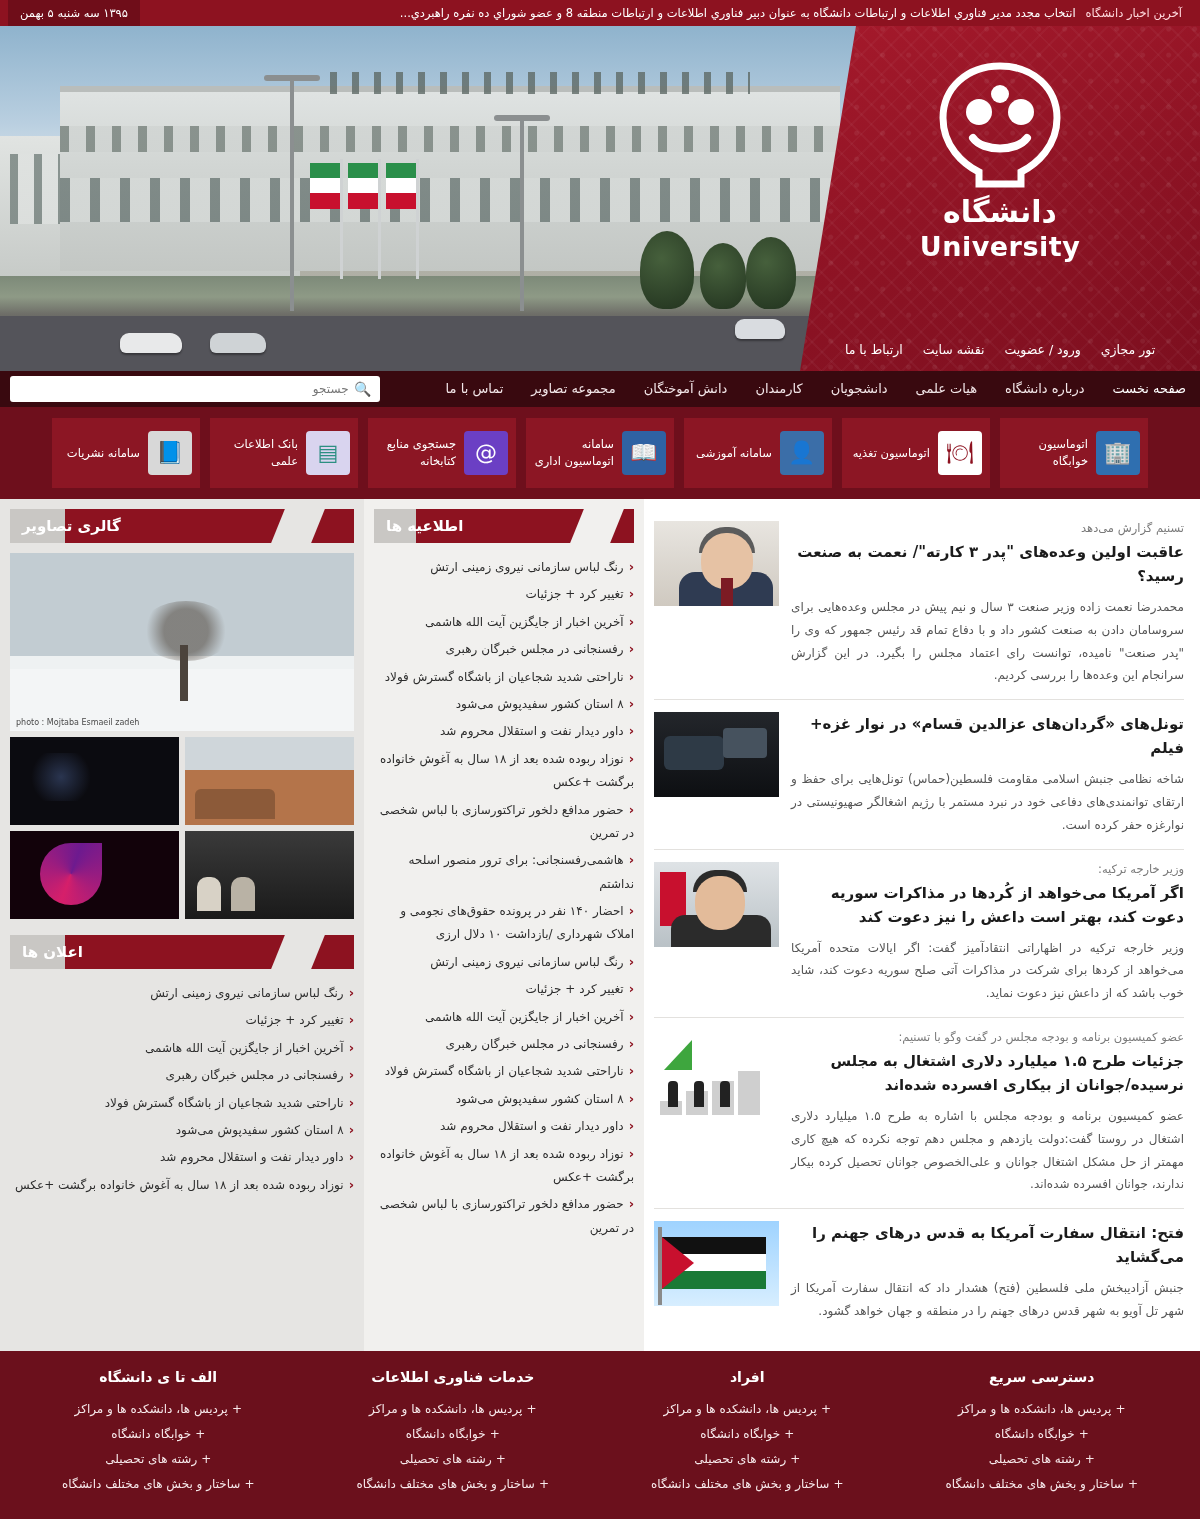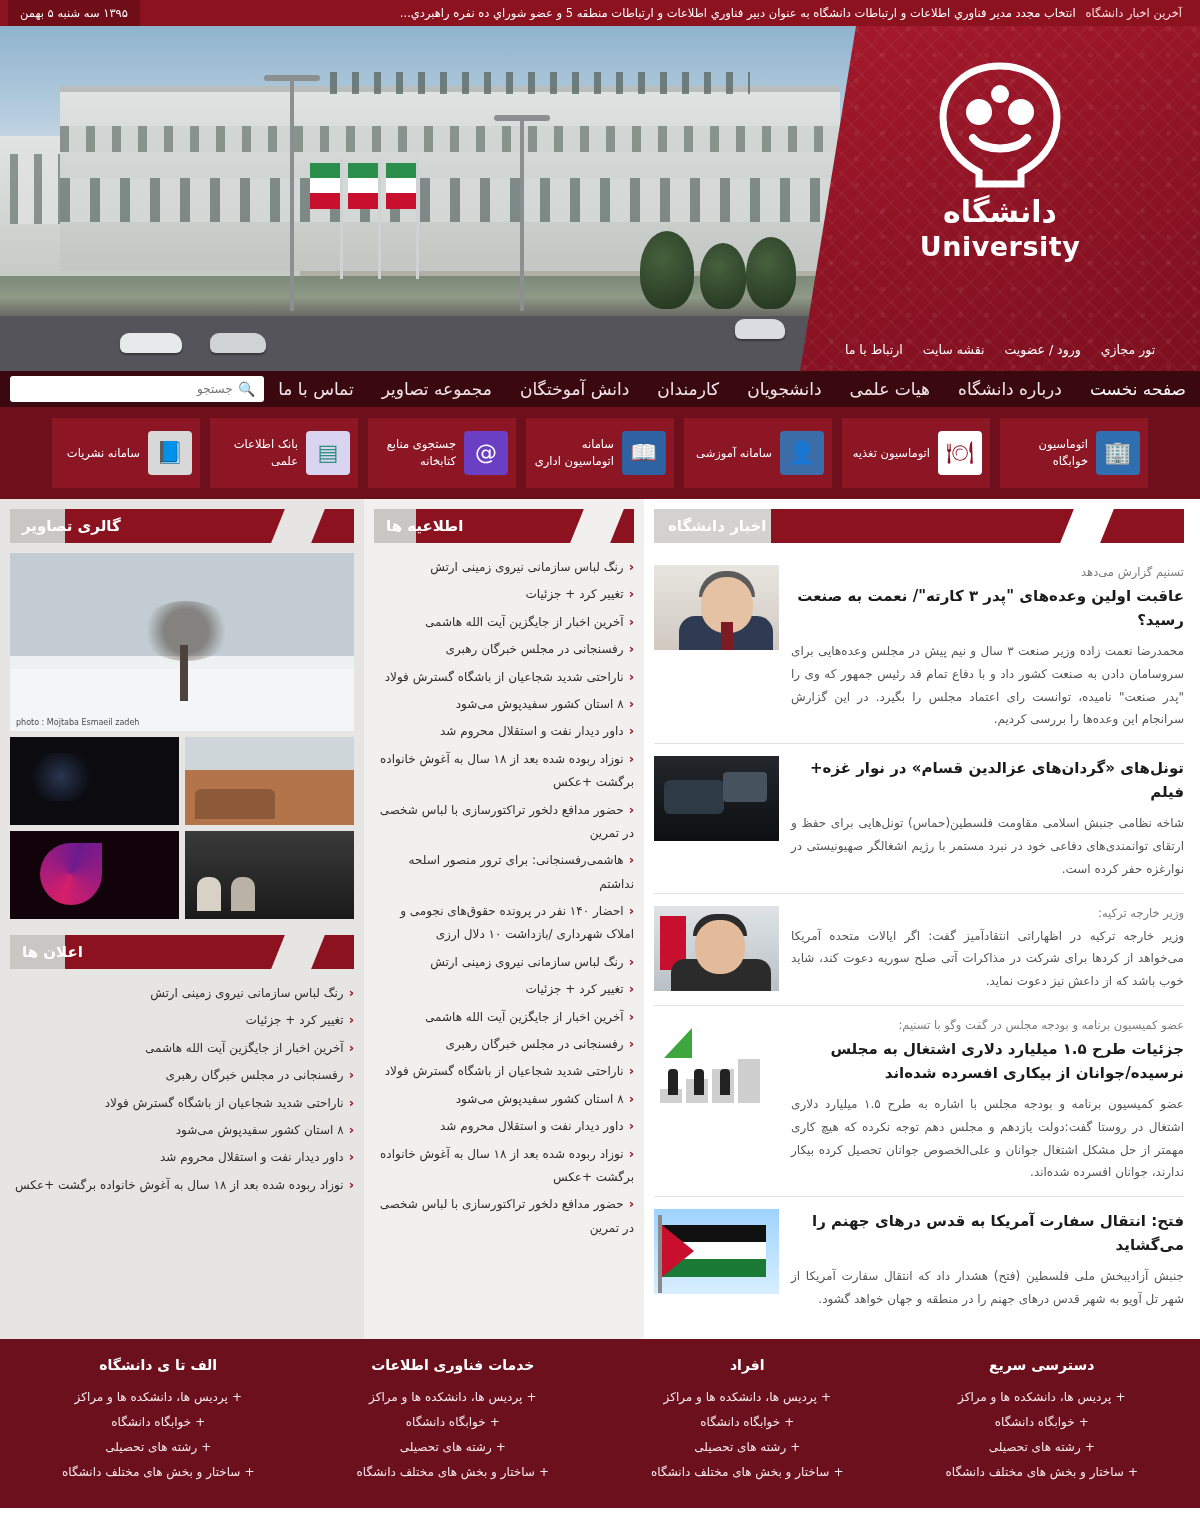--- a/index.html
+++ b/index.html
@@ -121,21 +121,21 @@
   }
   .hero-links a { color:#fff; text-decoration:none; }
 
   
   .nav {
     height: 36px; background: #39090f; display: flex; align-items: center;
     position: relative;
   }
   .nav .items { display: flex; align-items: center; height: 36px; }
   .nav .items a {
-    color: #f3e7e9; text-decoration: none; font-size: 17px; padding: 0 14px; line-height: 36px;
+    color: #f3e7e9; text-decoration: none; font-size: 13px; padding: 0 14px; line-height: 36px;
     white-space: nowrap;
   }
   .nav .items a.active { color:#fff; }
   .search-box {
     margin-right: auto; margin-left: 10px; width: 370px; height: 26px; background: #fff;
     border-radius: 3px; display: flex; align-items: center; padding: 0 8px; gap: 6px;
   }
   .search-box input {
     border: 0; outline: 0; flex: 1; font-size: 12px; font-family: inherit; direction: rtl;
     text-align: right; color: #555; background: transparent;
@@ -272,21 +272,21 @@
   .fcol li:before { content: "+"; margin-left: 4px; }
 </style>
 </head>
 <body>
 
 <div class="page">
 
   <div class="ticker">
     <div class="date">۱۳۹۵ سه شنبه ۵ بهمن</div>
     <div class="label">آخرین اخبار دانشگاه</div>
-    <div class="txt">انتخاب مجدد مدير فناوري اطلاعات و ارتباطات دانشگاه به عنوان دبیر فناوري اطلاعات و ارتباطات منطقه 5 و عضو شوراي ده نفره راهبردي...</div>
+    <div class="txt">انتخاب مجدد مدير فناوري اطلاعات و ارتباطات دانشگاه به عنوان دبیر فناوري اطلاعات و ارتباطات منطقه 8 و عضو شوراي ده نفره راهبردي...</div>
   </div>
 
   <div class="hero">
     <div class="hero-photo">
       <div class="bldg2"></div>
       <div class="bldg"></div>
       <div class="roofline"></div>
       <div class="ground"></div>
       <div class="road"></div>
       <div class="tree" style="left:640px;"></div>
@@ -376,25 +376,20 @@
     </div>
     <div class="svc">
       <span class="ico" style="background:#d8d8d8;color:#8d1220;">📘</span>
       <span class="lbl">سامانه نشریات</span>
     </div>
   </div>
 
   <div class="content">
 
     <div class="col-right">
-      <div class="sect-head">
-        <div class="bar"></div>
-          <div class="slant"></div>
-        <div class="t" style="margin-right:auto;padding-left:14px;">اخبار دانشگاه</div>
-      </div>
 
       <div class="news-item">
         <div class="news-txt">
           <div class="news-kicker">تسنیم گزارش می‌دهد</div>
           <div class="news-title">عاقبت اولین وعده‌های "پدر ۳ کارته"/ نعمت به صنعت رسید؟</div>
           <div class="news-sum">محمدرضا نعمت زاده وزیر صنعت ۳ سال و نیم پیش در مجلس وعده‌هایی برای سروسامان دادن به صنعت کشور داد و با دفاع تمام قد رئیس جمهور که وی را "پدر صنعت" نامیده، توانست رای اعتماد مجلس را بگیرد. در این گزارش سرانجام این وعده‌ها را بررسی کردیم.</div>
         </div>
         <div class="news-thumb th1">
           <span class="suit"></span>
             <span class="hair"></span>
@@ -410,20 +405,21 @@
         </div>
         <div class="news-thumb th2">
           <span class="glow"></span>
             <span class="win"></span>
         </div>
       </div>
 
       <div class="news-item">
         <div class="news-txt">
           <div class="news-kicker">وزیر خارجه ترکیه:</div>
+          <div class="news-title">اگر آمریکا می‌خواهد از کُردها در مذاکرات سوریه دعوت کند، بهتر است داعش را نیز دعوت کند</div>
           <div class="news-sum">وزیر خارجه ترکیه در اظهاراتی انتقادآمیز گفت: اگر ایالات متحده آمریکا می‌خواهد از کردها برای شرکت در مذاکرات آتی صلح سوریه دعوت کند، شاید خوب باشد که از داعش نیز دعوت نماید.</div>
         </div>
         <div class="news-thumb th3">
           <span class="flagk"></span>
             <span class="suit"></span>
             <span class="hair"></span>
             <span class="face"></span>
         </div>
       </div>
 

